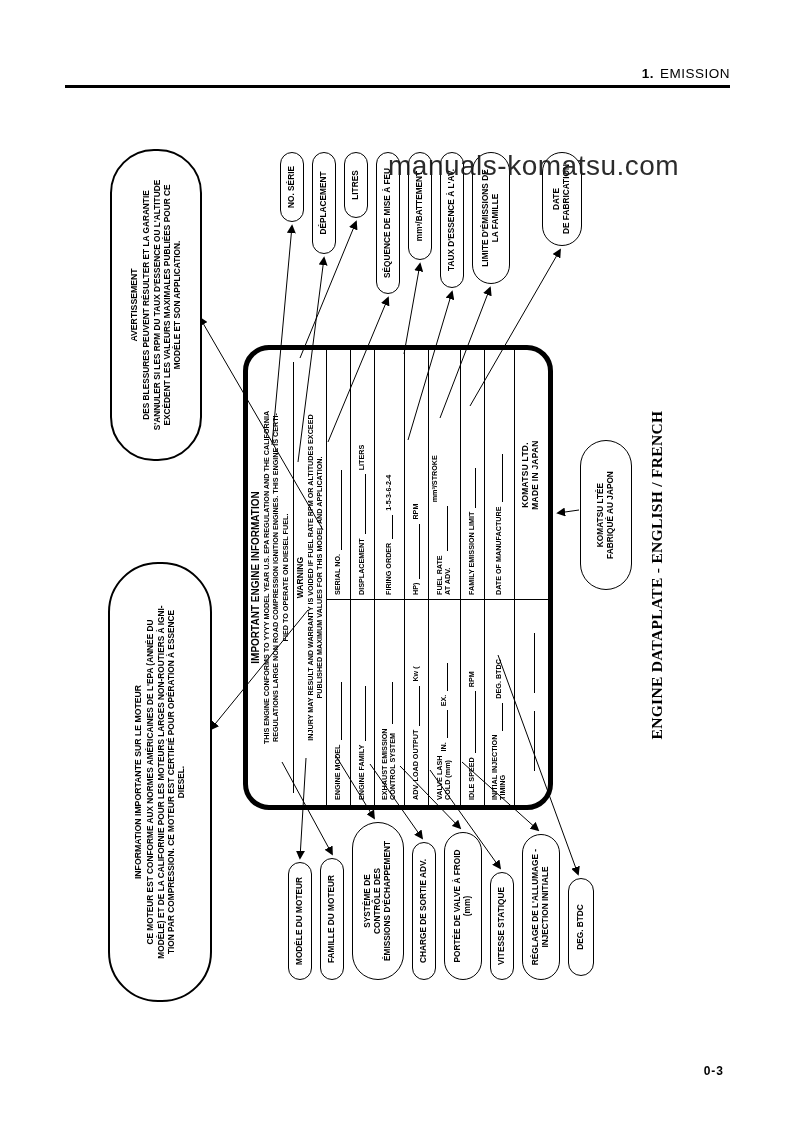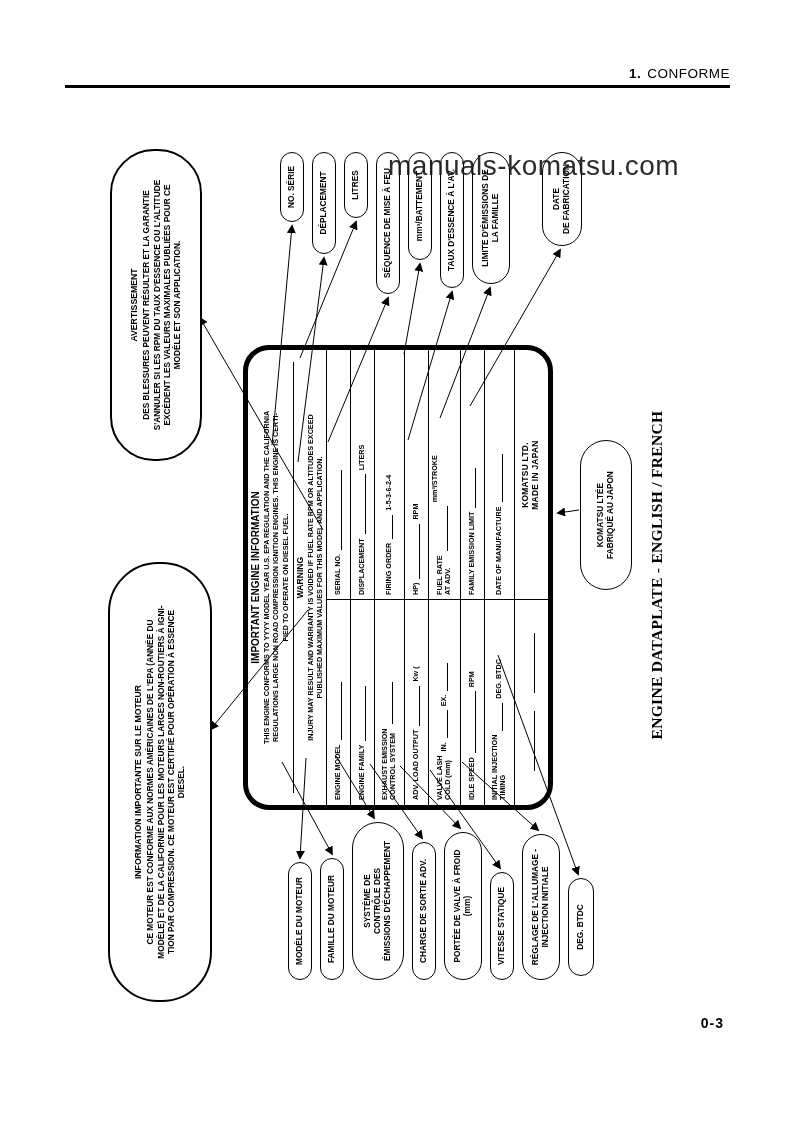--- a/index.html
+++ b/index.html
@@ -2,21 +2,21 @@
 <html><head>
 <meta charset="utf-8">
 <style>
   html,body{margin:0;padding:0;}
   body{width:793px;height:1123px;background:#fff;position:relative;overflow:hidden;
        font-family:"Liberation Sans",sans-serif;color:#000;}
   
   .hdr{position:absolute;top:66px;right:63px;font-size:13.5px;letter-spacing:.5px;}
   .hdr .num{font-weight:bold;margin-right:6px;}
   .hdr-rule{position:absolute;left:65px;top:85px;width:665px;height:3px;background:#000;}
-  .pagenum{position:absolute;right:69px;top:1015px;font-size:14px;font-weight:bold;letter-spacing:1px;padding-left:16px;}
+  .pagenum{position:absolute;right:69px;top:1064px;font-size:12px;font-weight:bold;letter-spacing:1px;padding-left:16px;}
   .watermark{position:absolute;left:388px;top:150px;font-size:28px;letter-spacing:.5px;
              color:rgba(25,25,25,.92);z-index:50;white-space:nowrap;}
   
   .figure{position:absolute;width:870px;height:580px;left:-37px;top:285px;
           transform:rotate(-90deg);}
   .figure svg.arrows{position:absolute;left:0;top:0;z-index:3;}
   .caption{position:absolute;left:0;top:540px;width:870px;text-align:center;
            font-family:"Liberation Serif",serif;font-weight:bold;font-size:15.5px;letter-spacing:.3px;z-index:2;}
   
   .bubble{position:absolute;border:2px solid #000;border-radius:50px;background:#fff;z-index:4;
@@ -44,21 +44,21 @@
   .cell .ml{white-space:pre-line;}
   .rule{display:inline-block;border-bottom:1px solid #000;height:7px;flex:none;}
   .maker-cell{flex-direction:column;justify-content:center;text-align:center;
               font-size:8.4px;letter-spacing:.3px;white-space:pre-line;}
   .sup-top{align-self:flex-start;margin-top:3px;}
 </style>
 </head>
 <body>
 
 <div class="hdr">
-  <span class="num">1.</span><span>CONFORME</span>
+  <span class="num">1.</span><span>EMISSION</span>
 </div>
 <div class="hdr-rule"></div>
 
 <div class="figure">
 
   <svg class="arrows" width="870" height="580" viewBox="0 0 870 580">
     <defs>
       <marker id="ah" viewBox="0 0 10 10" refX="8" refY="5" markerWidth="9" markerHeight="9" orient="auto">
         <path d="M0,0 L10,5 L0,10 z" fill="#000"></path>
       </marker>

